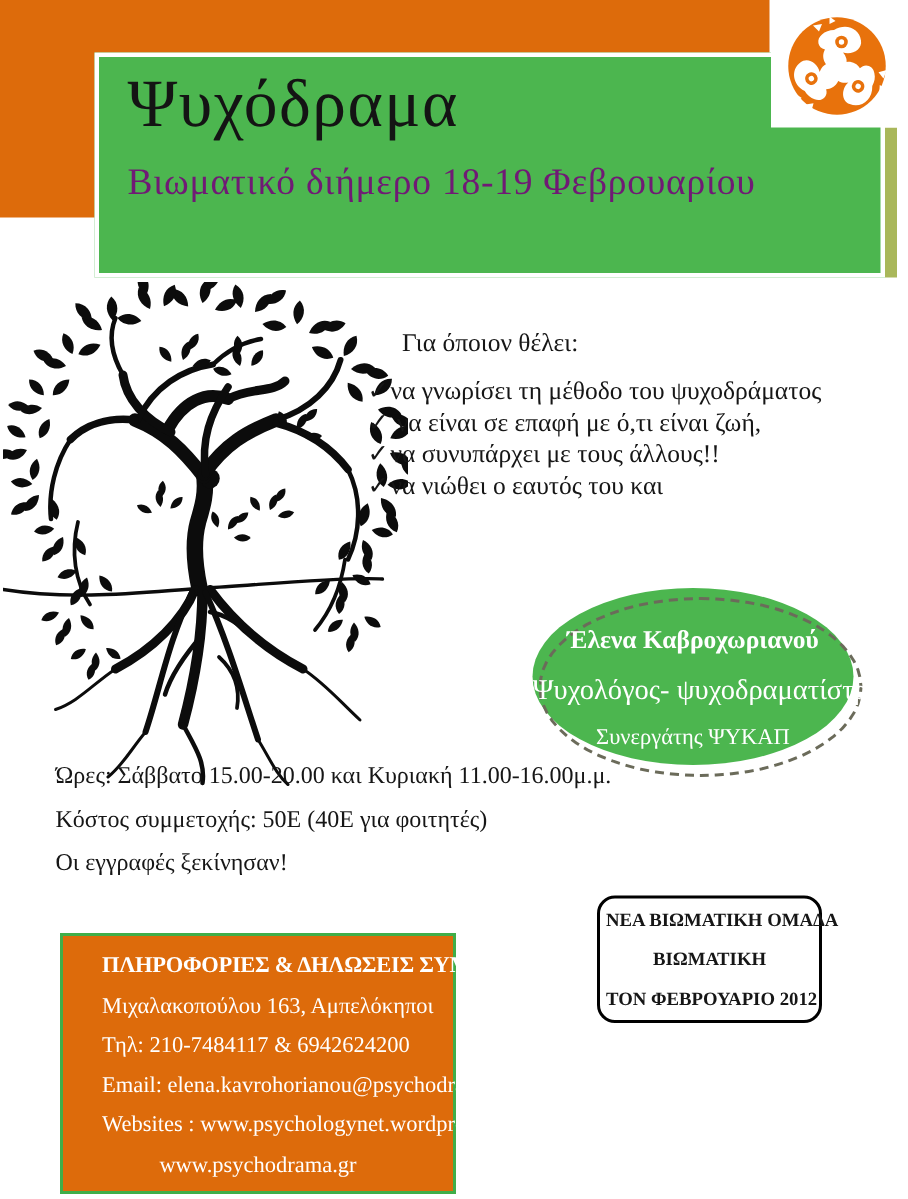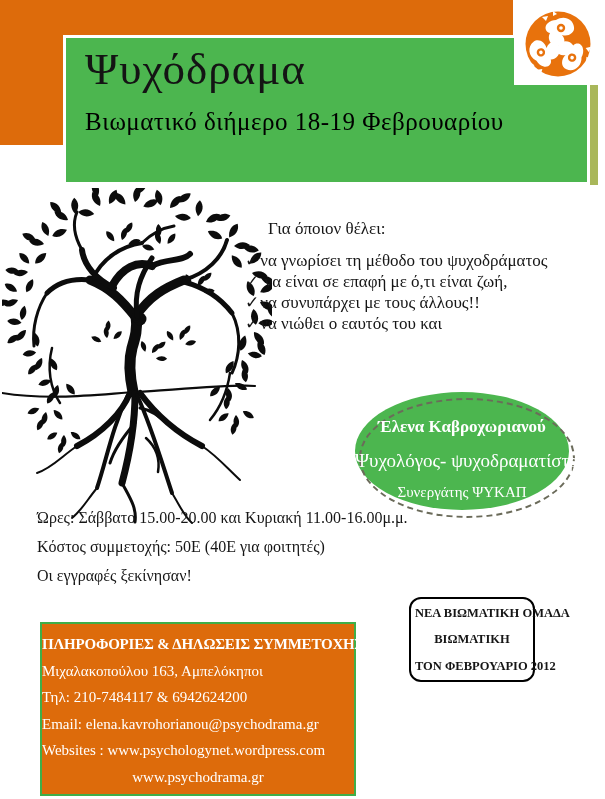--- a/index.html
+++ b/index.html
@@ -14,21 +14,21 @@
   .olive-stripe{position:absolute;left:590px;top:85px;width:8px;height:100px;background:#A9B75A;}
   .green-banner{
     position:absolute;left:63px;top:35px;width:527px;height:150px;
     background:#4CB64F;border:3px solid #ffffff;box-sizing:border-box;
   }
   .green-banner h1{
     margin:4px 0 0 19px;font-size:45px;font-weight:400;line-height:1.2;
     color:#141414;white-space:nowrap;letter-spacing:1px;
   }
   .green-banner .subtitle{
-    margin:12px 0 0 19px;font-size:25px;color:#000000;white-space:nowrap;letter-spacing:.5px;
+    margin:12px 0 0 19px;font-size:25px;color:#701a75;white-space:nowrap;letter-spacing:.5px;
   }
   
   .tree{position:absolute;left:2px;top:188px;}
   
   .intro{position:absolute;left:245px;top:218px;width:360px;font-size:17px;}
   .intro .intro-heading{margin:0 0 11px 23px;line-height:21px;white-space:nowrap;}
   .intro p.item{margin:0;line-height:21px;white-space:nowrap;}
   .intro .check{margin-right:1px;}
   
   .oval{
@@ -40,29 +40,29 @@
     border:2px dashed #6b6b5a;border-radius:50%;z-index:-1;
   }
   .oval .name{margin:25px 0 0 0;font-size:17px;font-weight:bold;white-space:nowrap;}
   .oval .role{margin:13px 0 0 0;font-size:19px;white-space:nowrap;}
   .oval .affiliation{margin:12px 0 0 0;font-size:15px;white-space:nowrap;}
   
   .details{position:absolute;left:37px;top:507px;font-size:16px;}
   .details p{margin:0 0 7px 0;line-height:22px;white-space:nowrap;}
   
   .contact-box{
-    position:absolute;left:40px;top:622px;width:316px;height:174px;box-sizing:border-box;
-    background:#DD6B0B;border:2px solid #3FAE49;color:#ffffff;padding:7px 0;
+    position:absolute;left:40px;top:622px;width:264px;height:174px;box-sizing:border-box;
+    background:#DD6B0B;border:2px solid #3FAE49;color:#ffffff;padding:7px 26px;
   }
   .contact-box p{margin:0;font-size:15px;line-height:26.5px;white-space:nowrap;}
   .contact-box .contact-heading{font-weight:bold;font-size:15px;letter-spacing:-.2px;}
   .contact-box .site2{text-align:center;}
   
   .announcement-box{
-    position:absolute;left:409px;top:597px;width:126px;height:85px;box-sizing:border-box;
+    position:absolute;left:398px;top:597px;width:150px;height:85px;box-sizing:border-box;
     background:#ffffff;border:2px solid #000000;border-radius:12px;
     display:flex;flex-direction:column;justify-content:space-between;
     padding:8px 4px;text-align:center;
   }
   .announcement-box p{margin:0;font-size:12.5px;font-weight:bold;line-height:1;white-space:nowrap;}
 </style>
 </head>
 <body>
 
 <div class="page">

